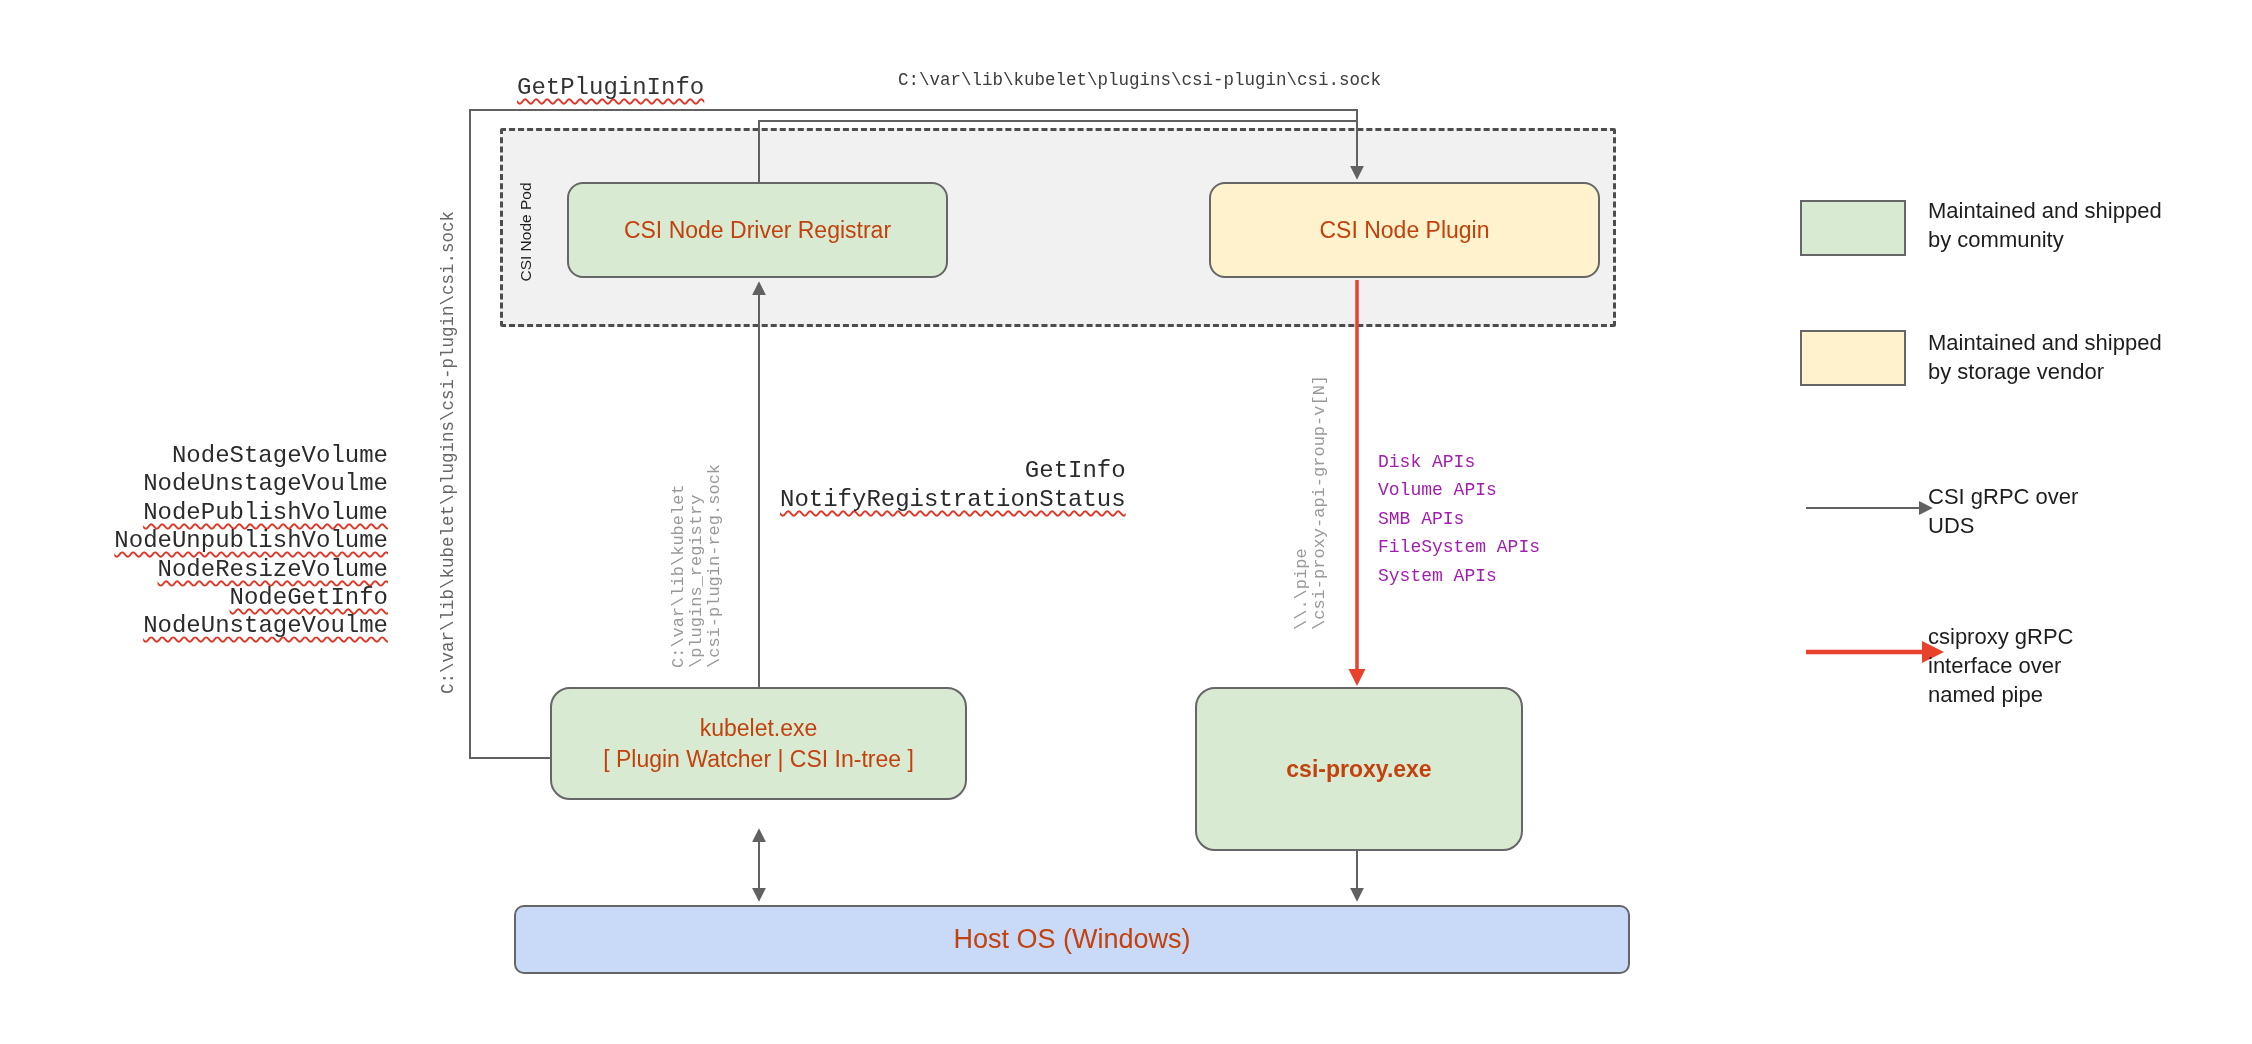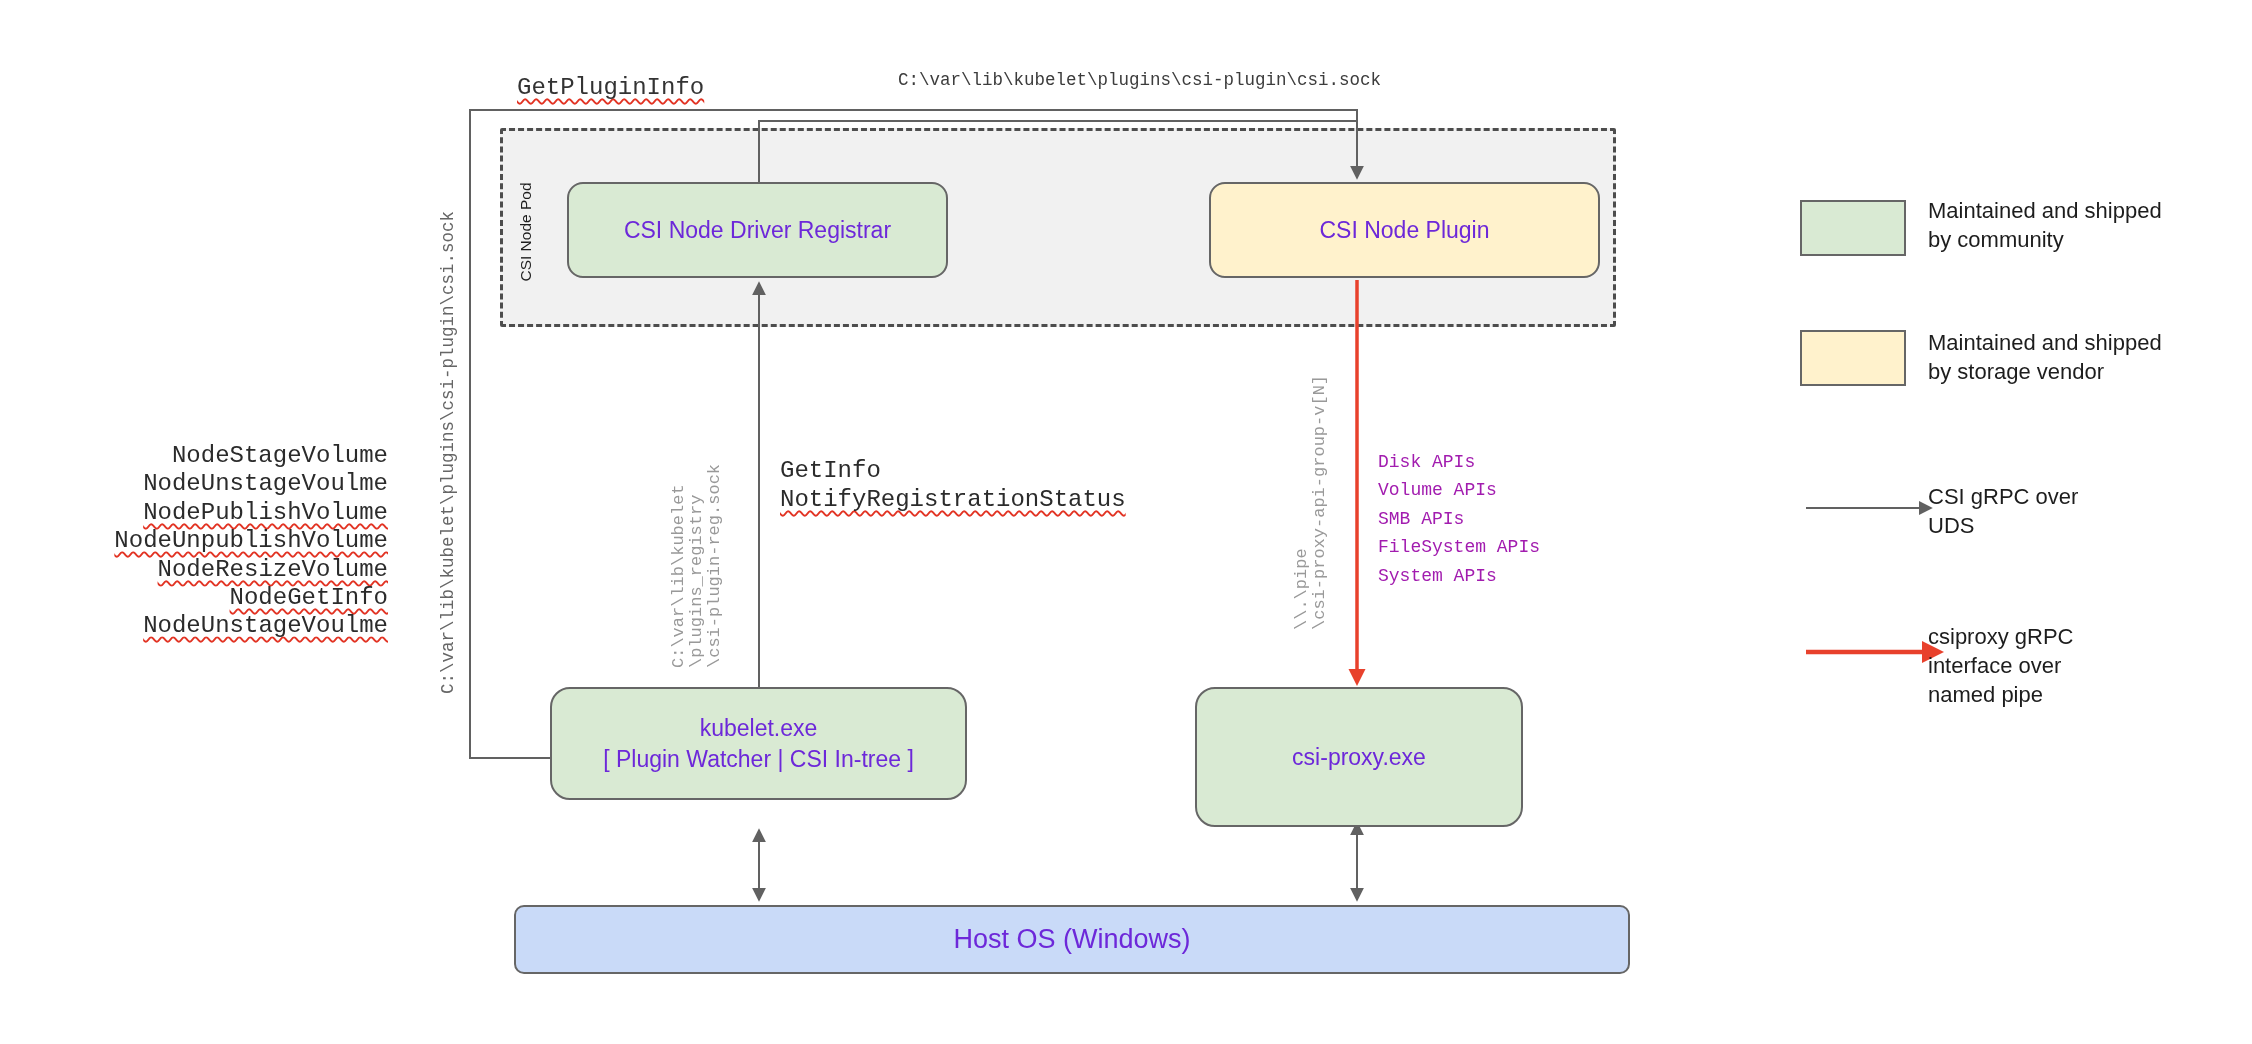--- a/index.html
+++ b/index.html
@@ -5,21 +5,21 @@
   html,body { margin:0; padding:0; background:#ffffff; }
   .canvas { position:relative; width:2252px; height:1044px; background:#ffffff;
             font-family:"Liberation Sans", sans-serif; overflow:hidden; }
   .abs { position:absolute; }
   .mono { font-family:"Liberation Mono","DejaVu Sans Mono",monospace; }
   .sq { text-decoration-line:underline; text-decoration-style:wavy;
         text-decoration-color:#e23323; text-decoration-thickness:2px;
         text-underline-offset:4px; text-decoration-skip-ink:none; }
   .rot { transform:rotate(-90deg); transform-origin:0 0; position:absolute; }
   .box { position:absolute; border:2px solid #666666; display:flex; flex-direction:column;
-         align-items:center; justify-content:center; text-align:right; color:#6d28d9;
+         align-items:center; justify-content:center; text-align:right; color:#c2410c;
          z-index:3; box-sizing:border-box; }
   .prewrap { white-space:pre-line; }
   svg.wires { position:absolute; left:0; top:0; z-index:2; }
   #pod { left:500px; top:128px; width:1116px; height:199px; background:#f1f1f1;
          border:3px dashed #4d4d4d; border-radius:2px; position:absolute; z-index:1;
          box-sizing:border-box; }
   .lbl { position:absolute; z-index:4; color:#1d1d1d; }
 </style>
 </head>
 <body>
@@ -51,21 +51,21 @@
   <div class="box" style="left:567px; top:182px; width:381px; height:96px; background:#d9ead3; border-radius:16px; font-size:23px;">
     <span>CSI Node Driver Registrar</span>
   </div>
   <div class="box" style="left:1163px; top:182px; width:391px; height:96px; background:#fff2cc; border-radius:16px; font-size:23px;margin-left:46px;">
     <span>CSI Node Plugin</span>
   </div>
   <div class="box" style="left:550px; top:687px; width:417px; height:113px; background:#d9ead3; border-radius:20px; font-size:23px; line-height:31px;">
     <span>kubelet.exe</span>
     <span>[ Plugin Watcher | CSI In-tree ]</span>
   </div>
-  <div class="box" style="left:1195px; top:687px; width:328px; height:140px; background:#d9ead3; border-radius:20px; font-size:23px;">
+  <div class="box" style="left:1195px; top:687px; width:328px; height:164px; background:#d9ead3; border-radius:20px; font-size:23px;font-weight:bold;">
     <span>csi-proxy.exe</span>
   </div>
   <div class="box" style="left:514px; top:905px; width:1116px; height:69px; background:#c9daf8; border-radius:10px; font-size:27px;">
     <span>Host OS (Windows)</span>
   </div>
 
   <div class="rot mono" style="left:517px; top:282px; width:100px; font-family:'Liberation Sans',sans-serif; font-size:15.5px; color:#1d1d1d; text-align:center; z-index:4;">CSI Node Pod</div>
 
   <div class="lbl mono sq" style="left:517px; top:74px; font-size:24px; color:#333;">GetPluginInfo</div>
   <div class="lbl mono" style="left:898px; top:70px; font-size:17.5px; color:#3c3c3c;">C:\var\lib\kubelet\plugins\csi-plugin\csi.sock</div>
@@ -75,21 +75,21 @@
   <div class="lbl mono" style="left:88px; top:442px; width:300px; text-align:right; font-size:24px; line-height:28.4px; color:#2b2b2b;">
     <div>NodeStageVolume</div>
     <div>NodeUnstageVoulme</div>
     <div class="sq">NodePublishVolume</div>
     <div class="sq">NodeUnpublishVolume</div>
     <div class="sq">NodeResizeVolume</div>
     <div class="sq">NodeGetInfo</div>
     <div class="sq">NodeUnstageVoulme</div>
   </div>
 
-  <div class="lbl mono" style="left:780px; top:456px; font-size:24px; line-height:29px; color:#2b2b2b;">
+  <div class="lbl mono" style="left:780px; top:456px; font-size:24px; line-height:29px; color:#2b2b2b;text-align:right;">
     <div>GetInfo</div>
     <div class="sq">NotifyRegistrationStatus</div>
   </div>
 
   <div class="rot mono" style="left:670px; top:668px; width:210px; font-size:17px; line-height:18px; color:#999; z-index:4;">
     <div>C:\var\lib\kubelet</div>
     <div>\plugins_registry</div>
     <div>\csi-plugin-reg.sock</div>
   </div>
 

